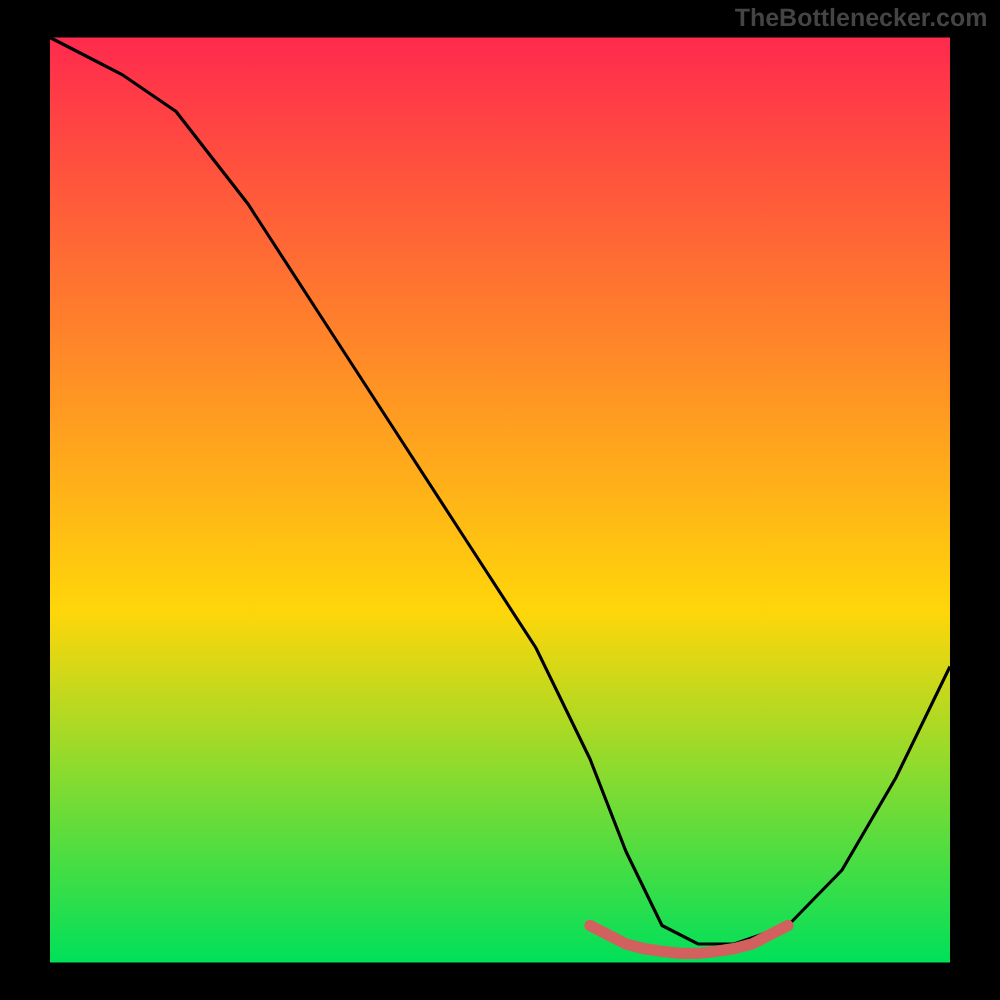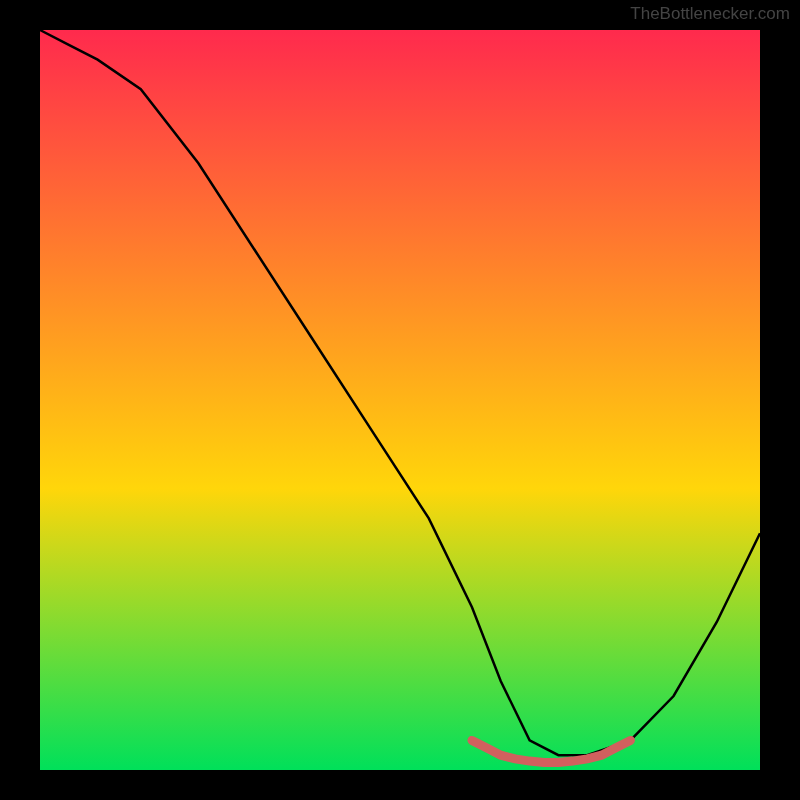--- a/index.html
+++ b/index.html
@@ -13,22 +13,22 @@
   .wrap {
     position: relative;
     width: 800px;
     height: 800px;
   }
   .watermark {
     position: absolute;
     top: 4px;
     right: 10px;
     color: #444;
-    font-size: 17px;
-    font-weight: 400;
+    font-size: 20px;
+    font-weight: 700;
     z-index: 10;
     user-select: none;
   }
   svg {
     display: block;
   }
 </style>
 </head>
 <body>
 

